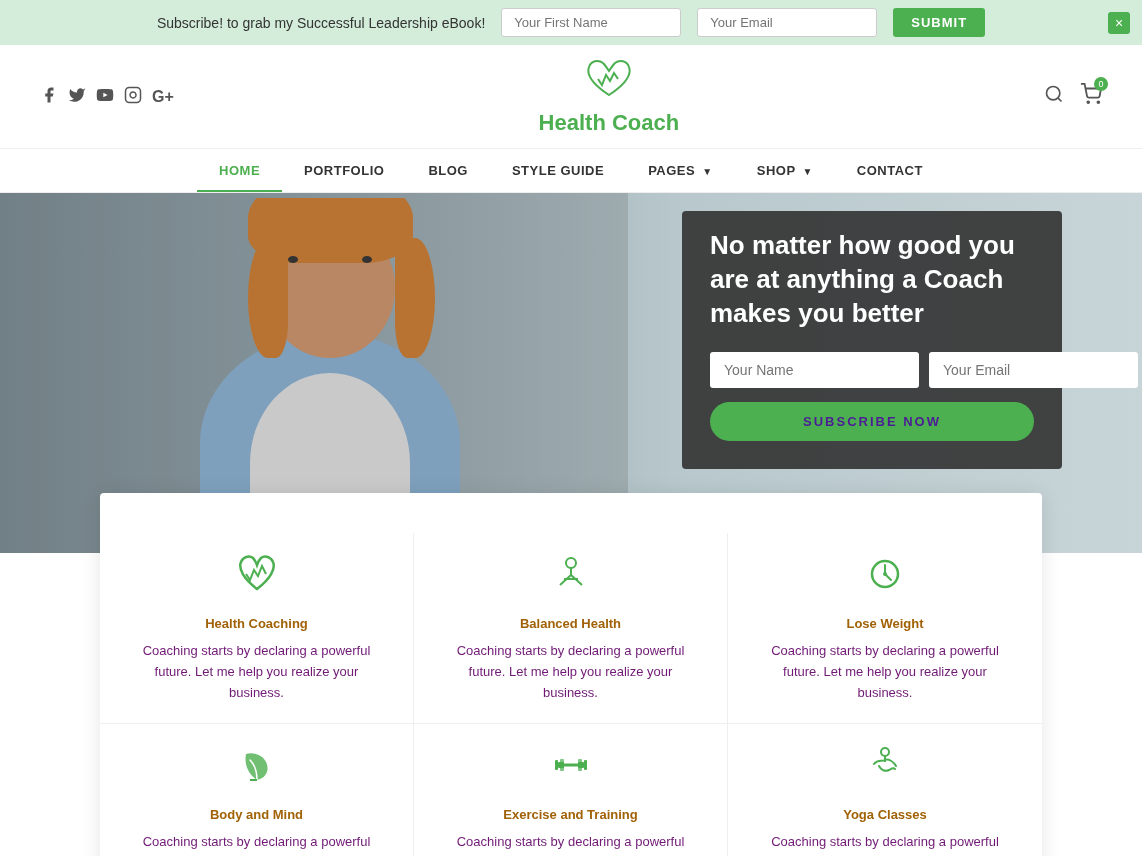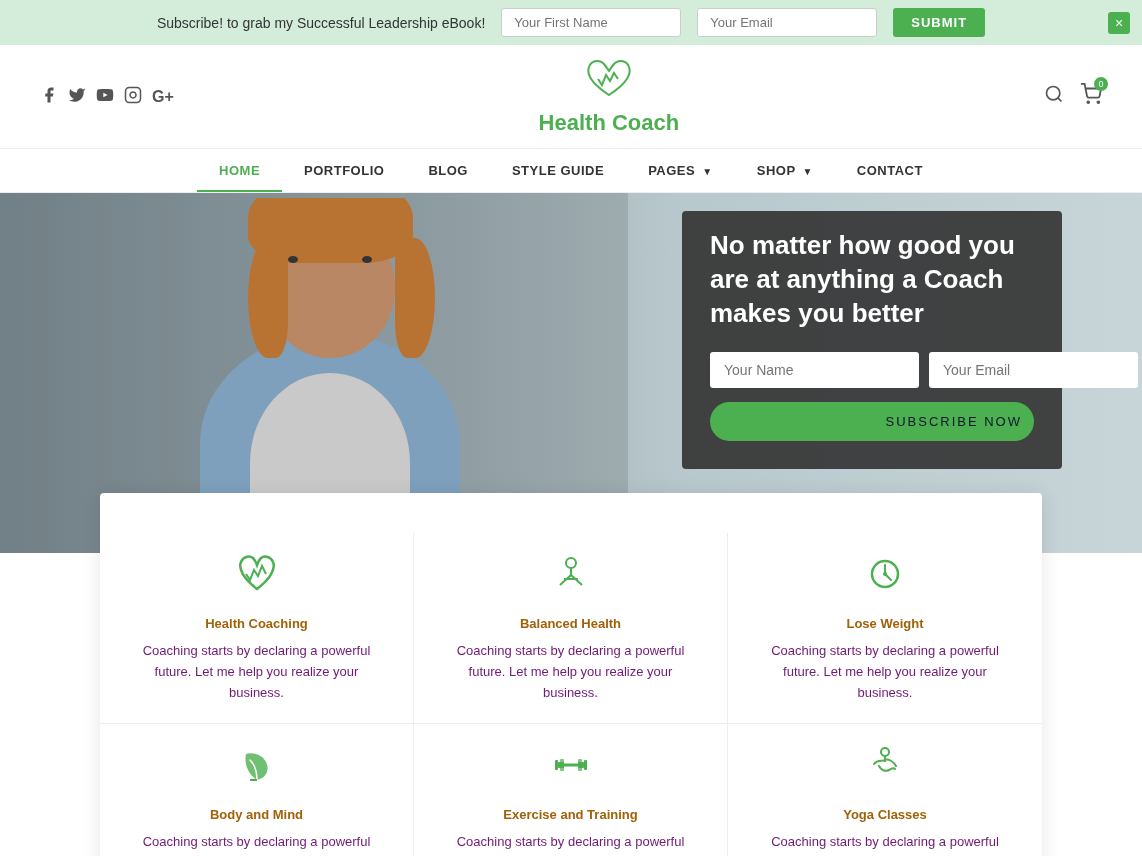--- a/index.html
+++ b/index.html
@@ -145,29 +145,28 @@
       border: none;
       border-radius: 3px;
       font-size: 14px;
       background: white;
       color: #999;
     }
     .hero-subscribe {
       width: 100%;
       padding: 12px;
       background: #4caf50;
-      color: #0f172a;
+      color: #4c1d95;
       border: none;
       border-radius: 25px;
       font-size: 13px;
-      font-weight: normal;
+      font-weight: bold;
       letter-spacing: 2px;
       cursor: pointer;
       text-transform: uppercase;
-      text-align: right;
     }
 
     
     .services {
       background: #fff;
       margin: 0 100px;
       margin-top: -60px;
       border-radius: 4px;
       box-shadow: 0 2px 20px rgba(0,0,0,0.1);
       padding: 40px 0 30px;

